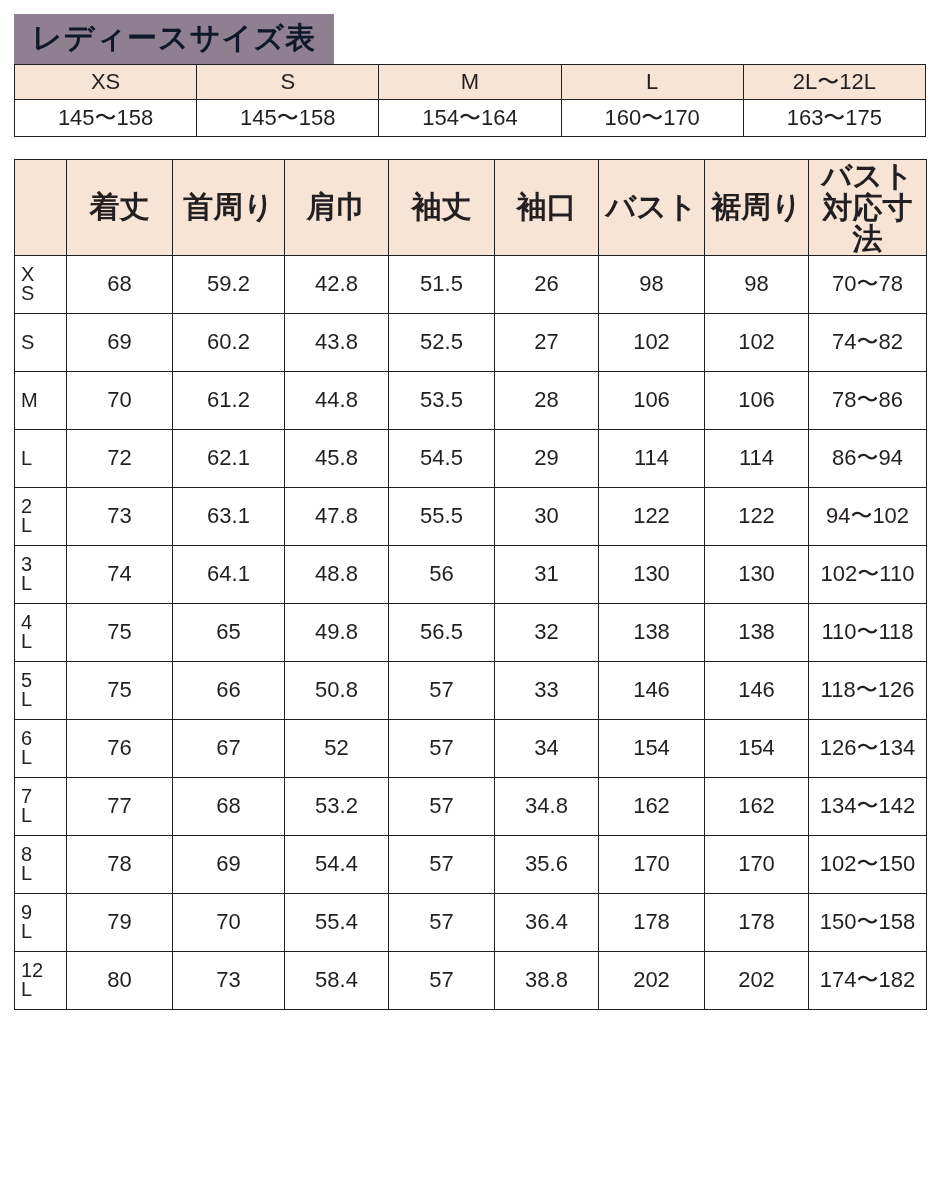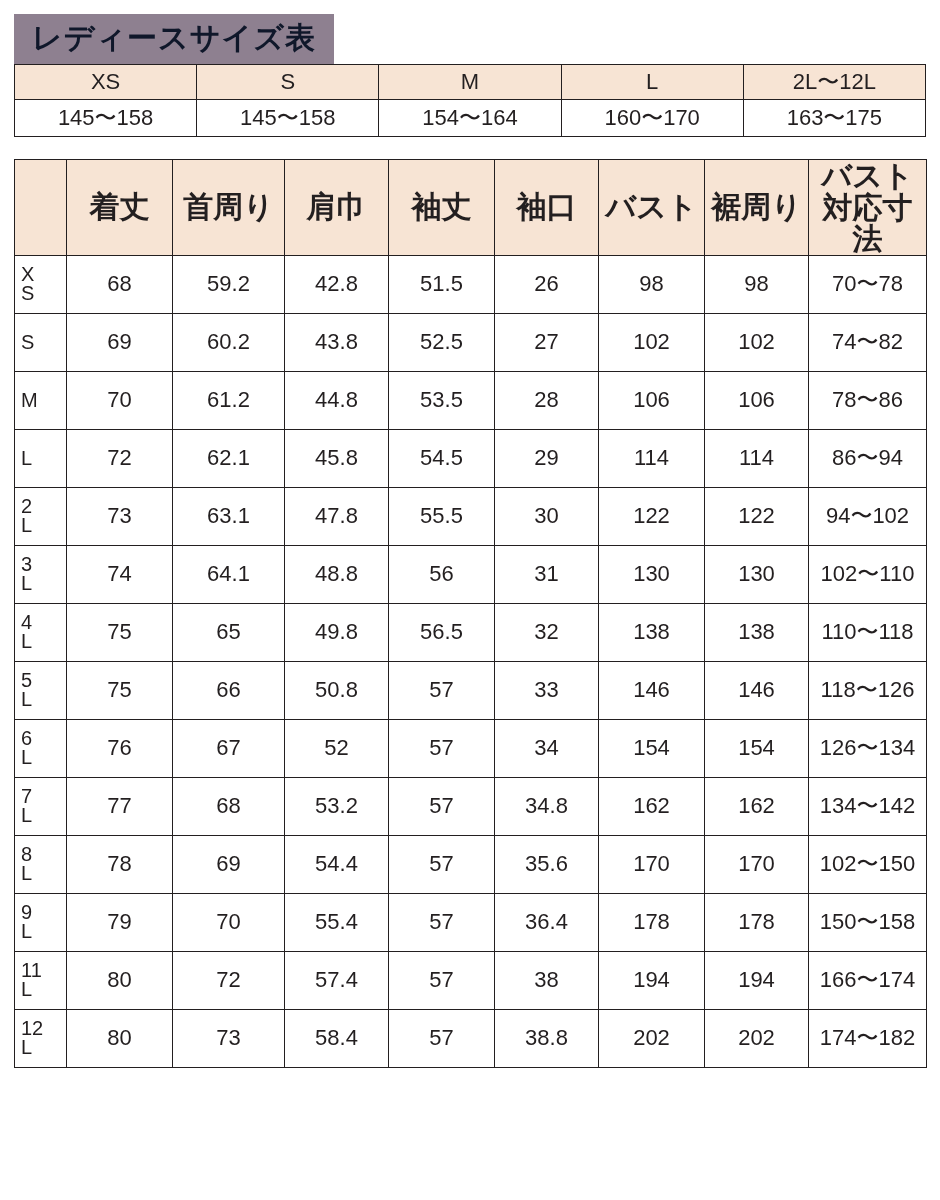--- a/index.html
+++ b/index.html
@@ -340,34 +340,20 @@
         <td>70</td>
         <td>55.4</td>
         <td>57</td>
         <td>36.4</td>
         <td>178</td>
         <td>178</td>
         <td>150〜158</td>
       </tr>
 
 
-      <tr>
-        <td class="rowlabel">
-          <span class="lbl-stack">11</span>
-          <span class="lbl-stack">L</span>
-        </td>
-        <td>80</td>
-        <td>72</td>
-        <td>57.4</td>
-        <td>57</td>
-        <td>38</td>
-        <td>194</td>
-        <td>194</td>
-        <td>166〜174</td>
-      </tr>
 
       <tr>
         <td class="rowlabel">
           <span class="lbl-stack">12</span>
           <span class="lbl-stack">L</span>
         </td>
         <td>80</td>
         <td>73</td>
         <td>58.4</td>
         <td>57</td>

